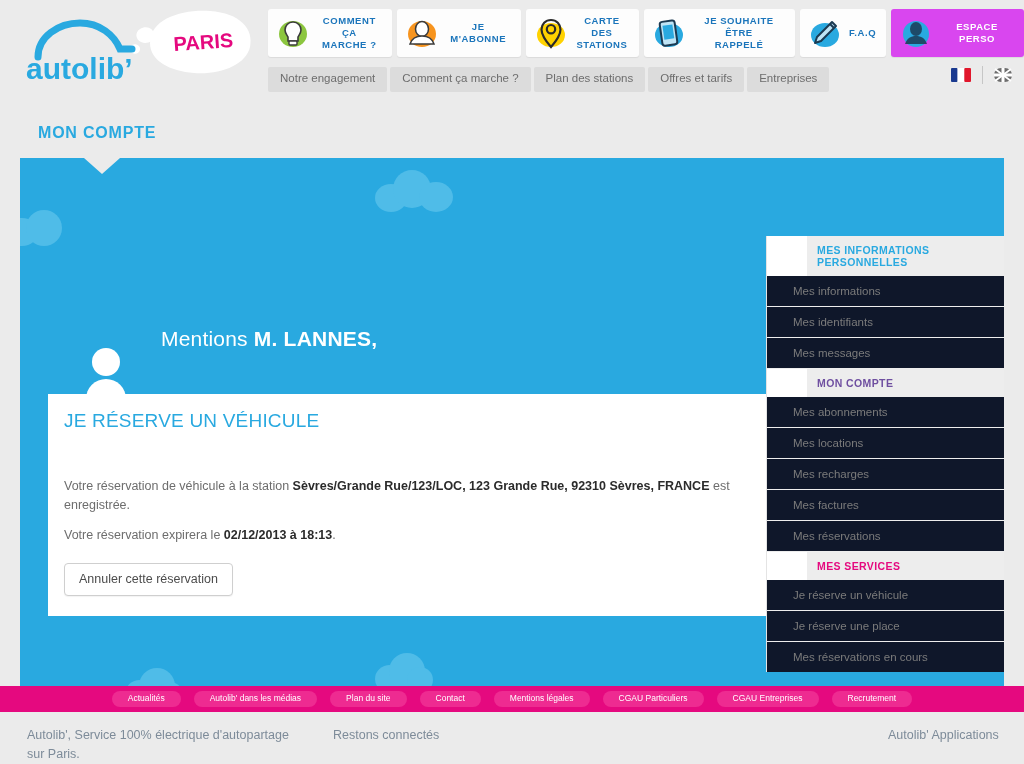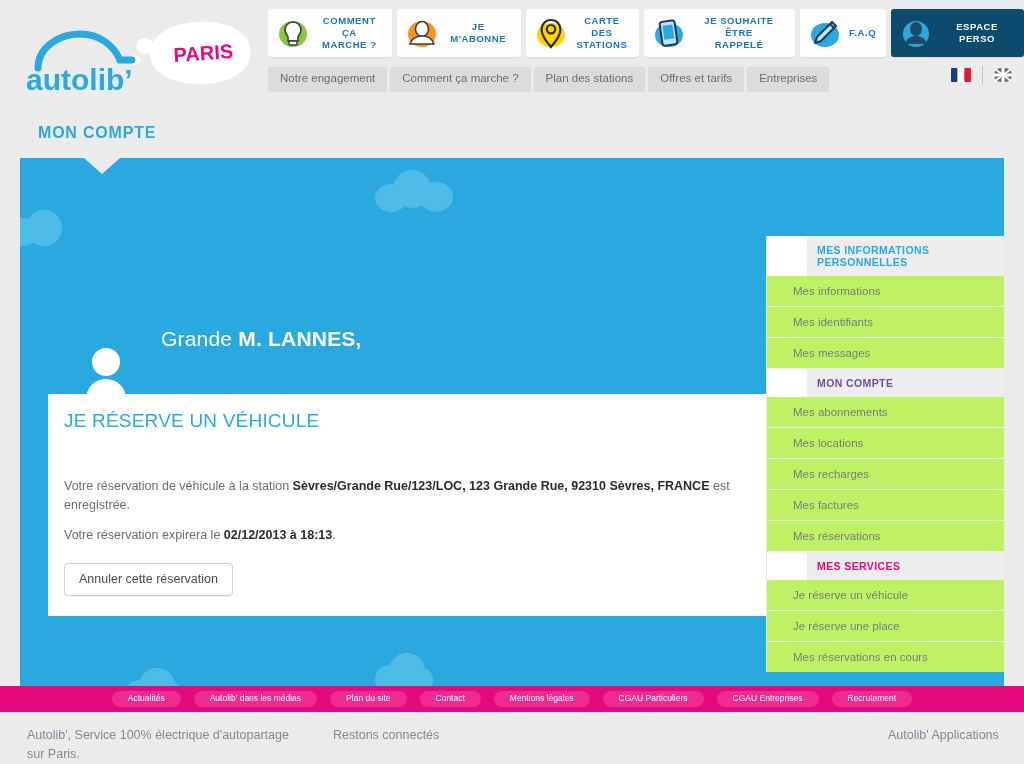--- a/index.html
+++ b/index.html
@@ -10,35 +10,35 @@
     overflow: hidden;
   }
   body { position: relative; }
 
   
   .header {
     position: absolute; left: 0; top: 0; width: 1024px; height: 108px;
     background: #ebebeb;
   }
   .logo-wrap {
-    position: absolute; left: 14px; top: 12px; width: 250px; height: 84px;
+    position: absolute; left: 14px; top: 1px; width: 250px; height: 84px;
   }
   .logo-svg { display: block; }
 
   .topnav {
     position: absolute; left: 268px; top: 9px;
     display: flex; gap: 5px; align-items: stretch;
   }
   .topnav-btn {
     background: #fdfdfd; border-radius: 3px;
     height: 48px; display: flex; align-items: center;
     padding: 0 10px 0 8px; gap: 7px; cursor: pointer;
     box-shadow: 0 1px 1px rgba(0,0,0,0.07);
   }
-  .topnav-btn.accent { background: #0c4a6e; }
+  .topnav-btn.accent { background: #d946ef; }
   .topnav-label {
     font-size: 9.5px; font-weight: bold; color: #1b75bb;
     letter-spacing: 0.55px; line-height: 1.25; text-align: center;
     white-space: pre-line; font-family: "Liberation Sans", sans-serif;
   }
   .topnav-btn.accent .topnav-label { color: #ffffff; }
   .topnav-ic { width: 34px; height: 34px; flex: 0 0 34px; }
 
   .subnav {
     position: absolute; left: 268px; top: 67px;
@@ -126,21 +126,21 @@
   }
   .sb-head {
     background: #ededed; font-size: 10.5px; font-weight: bold;
     letter-spacing: 0.4px; padding: 8px 10px 8px 10px; margin-left: 40px;
   }
   .sb-head.c-blue  { color: #29a9e0; }
   .sb-head.c-purple{ color: #6f4fa0; }
   .sb-head.c-pink  { color: #e5097f; }
   .sb-item {
     font-size: 11.5px; color: #7b7b7b; padding: 9px 10px 9px 26px;
-    border-bottom: 1px solid #eeeeee; cursor: pointer; background: #bef264;
+    border-bottom: 1px solid #eeeeee; cursor: pointer; background: #0f172a;
   }
   .sb-item:last-child { border-bottom: none; }
 
   
   .footer-bar {
     position: absolute; left: 0; top: 686px; width: 1024px; height: 26px;
     background: #e5097f;
   }
   .footer-links {
     position: absolute; left: 0; top: 0; width: 1024px; height: 26px;
@@ -296,21 +296,21 @@
     <i style="left:14px;top:0;width:36px;height:36px;"></i>
     <i style="left:32px;top:14px;width:26px;height:26px;"></i>
   </div>
 
   <div class="avatar">
     <div class="head"></div>
     <div class="body"></div>
   </div>
 
   <div class="greeting">
-    <span>Grande </span><b>M. LANNES,</b>
+    <span>Mentions </span><b>M. LANNES,</b>
   </div>
 
   <div class="card">
     <div class="card-title">JE RÉSERVE UN VÉHICULE</div>
 
     <div class="card-p p1">
       <span>Votre réservation de véhicule à la station </span><b>Sèvres/Grande Rue/123/LOC, 123 Grande Rue, 92310 Sèvres, FRANCE</b><span> est enregistrée.</span>
     </div>
 
     <div class="card-p p2">

